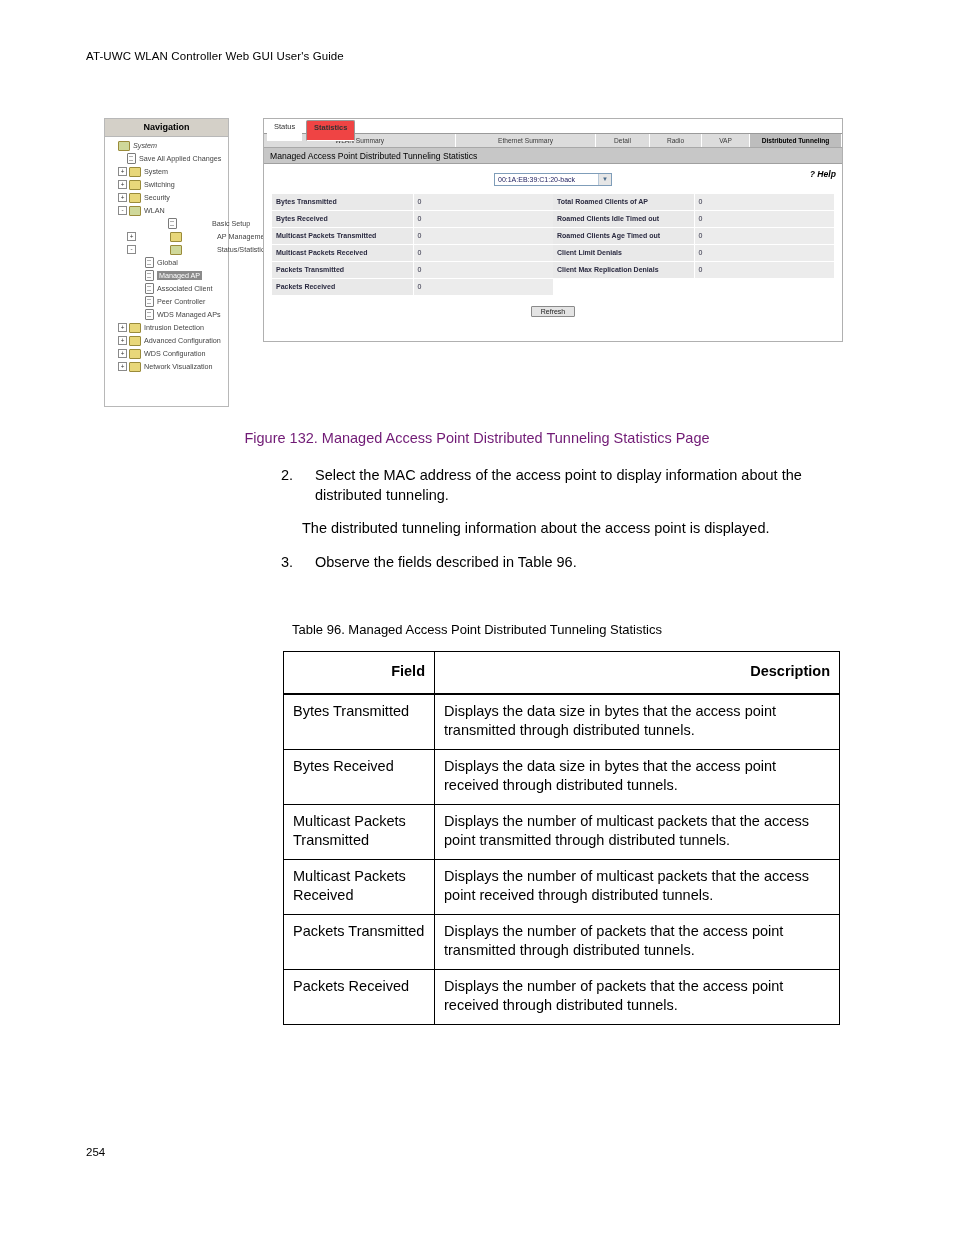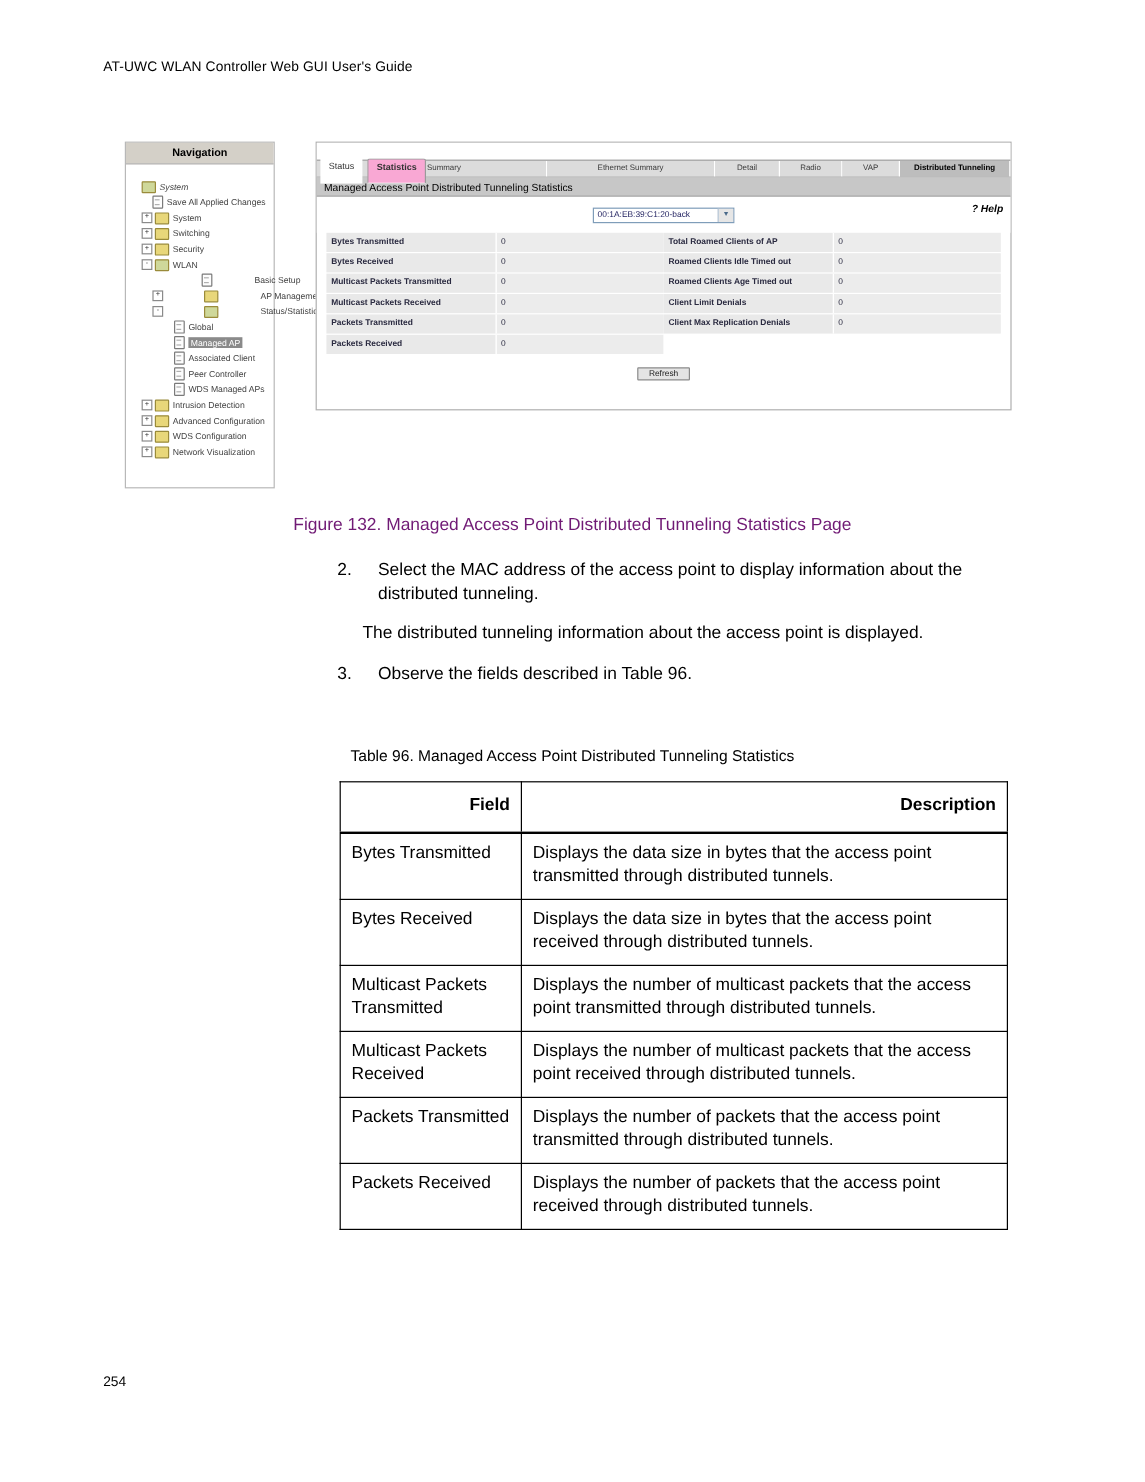--- a/index.html
+++ b/index.html
@@ -50,21 +50,21 @@
     height: 17px;
     background: #d4d0c8;
     border-bottom: 1px solid #b8b8b8;
     font-size: 9px;
     font-weight: bold;
     text-align: center;
     line-height: 17px;
     color: #000;
   }
   .nav-tree {
-    padding: 12px 0 0 4px;
+    padding: 2px 0 0 4px;
     font-size: 7.2px;
     color: #333;
   }
   .nav-row {
     display: flex;
     align-items: center;
     height: 13px;
     white-space: nowrap;
   }
   .nav-row .plus {
@@ -147,36 +147,36 @@
     box-sizing: border-box;
   }
   .tabbar {
     height: 14px;
     background: #ffffff;
     position: relative;
     border-bottom: 1px solid #9a9a9a;
   }
   .tab {
     position: absolute;
-    top: 13px;
+    top: 1px;
     height: 21px;
     font-size: 7.5px;
     line-height: 13px;
     padding: 0 7px;
     box-sizing: border-box;
     color: #333;
     background: #ffffff;
   }
   .tab.inactive { left: 3px; }
   .tab.active {
     left: 42px;
     font-weight: bold;
     border: 1px solid #9a9a9a;
     border-bottom: 1px solid #ffffff;
-    background: #f9a8d4;
+    background: #ef4444;
     border-radius: 2px 2px 0 0;
     z-index: 2;
   }
   .subtabbar {
     display: flex;
     height: 13px;
     background: #d9d9d9;
     border-bottom: 1px solid #a8a8a8;
   }
   .subtab {

